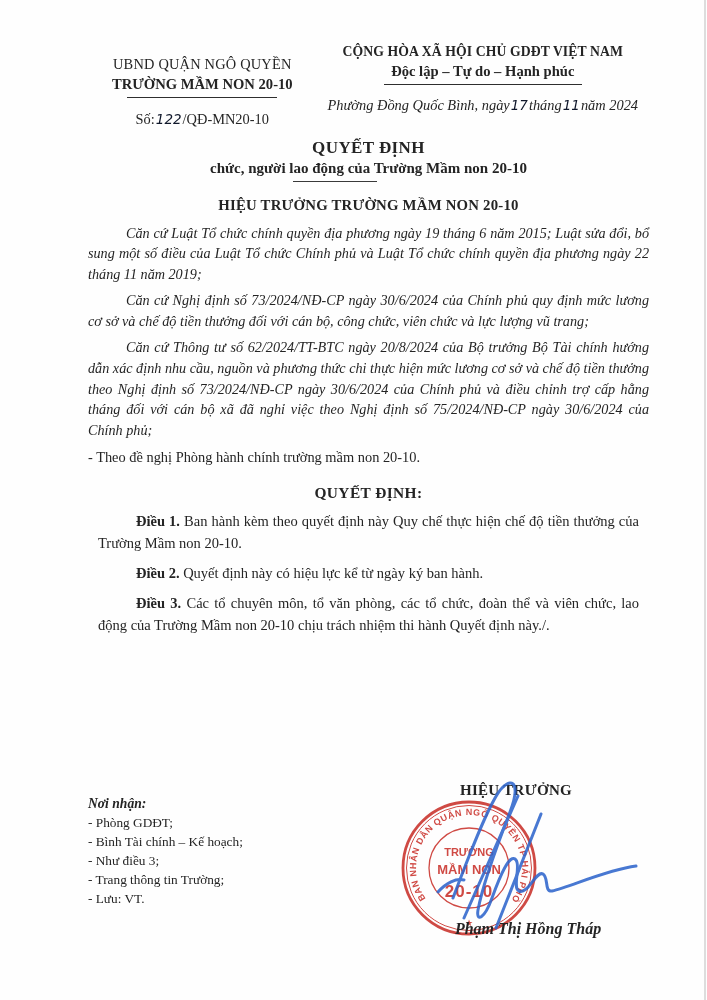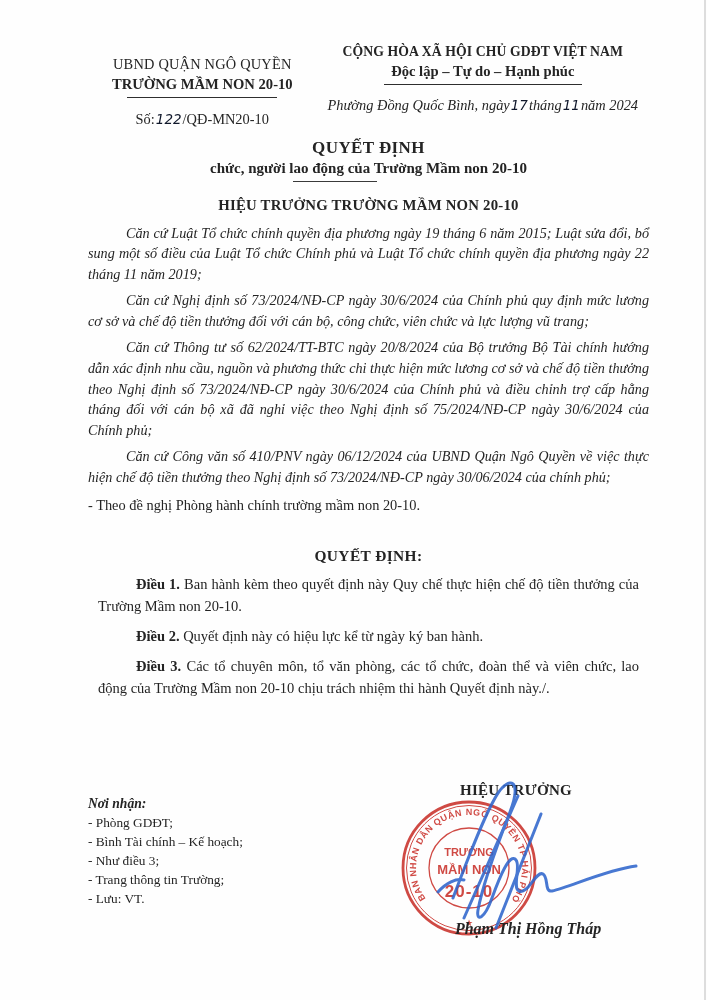--- a/index.html
+++ b/index.html
@@ -26,21 +26,21 @@
   
   .title-block{text-align:center;margin-top:10px;}
   .doc-title{font-size:17px;font-weight:bold;letter-spacing:.4px;}
   .doc-sub{font-size:15px;font-weight:bold;line-height:21.5px;margin-top:4px;}
   .u-sub{width:84px;margin:1px auto 0;transform:translateX(-34px);border-top:1.4px solid #3a3a3a;height:0;}
   .issuer{font-size:14.8px;font-weight:bold;text-align:center;margin-top:15px;letter-spacing:.2px;}
   
   .recitals{margin-top:9px;}
   .recital{font-style:italic;font-size:14.2px;line-height:20.6px;text-align:justify;text-indent:38px;margin:6px 0;}
   .proposal{font-size:14.4px;line-height:20.6px;margin:7px 0 0;}
-  .decide-head{font-size:15.4px;font-weight:bold;text-align:center;letter-spacing:.4px;margin:32px 0 6px;}
+  .decide-head{font-size:15.4px;font-weight:bold;text-align:center;letter-spacing:.4px;margin:16px 0 6px;}
   .article{font-size:14.5px;line-height:22px;text-align:justify;text-indent:38px;margin:8px 10px;}
   .article b{font-weight:bold;}
   
   .recipients{position:absolute;left:88px;top:794px;font-size:13.4px;line-height:19px;}
   .recip-label{font-weight:bold;font-style:italic;font-size:13.6px;}
   .recip-item{font-size:13.3px;}
   .sig-title{position:absolute;left:406px;top:782px;width:220px;text-align:center;font-size:15px;font-weight:bold;letter-spacing:.3px;}
   .sig-name{position:absolute;left:408px;top:920px;width:240px;text-align:center;font-size:16px;font-weight:bold;font-style:italic;}
   .stamp{position:absolute;left:394px;top:793px;width:150px;height:150px;opacity:.92;}
   .signature{position:absolute;left:398px;top:770px;width:250px;height:175px;opacity:.88;}
@@ -71,21 +71,20 @@
       <div class="doc-sub" style="margin-top:0;">chức, người lao động của Trường Mầm non 20-10</div>
       <div class="u-sub"></div>
     </div>
 
     <div class="issuer">HIỆU TRƯỞNG TRƯỜNG MẦM NON 20-10</div>
 
     <div class="recitals">
       <p class="recital">Căn cứ Luật Tổ chức chính quyền địa phương ngày 19 tháng 6 năm 2015; Luật sửa đổi, bổ sung một số điều của Luật Tổ chức Chính phủ và Luật Tổ chức chính quyền địa phương ngày 22 tháng 11 năm 2019;</p>
       <p class="recital">Căn cứ Nghị định số 73/2024/NĐ-CP ngày 30/6/2024 của Chính phủ quy định mức lương cơ sở và chế độ tiền thưởng đối với cán bộ, công chức, viên chức và lực lượng vũ trang;</p>
       <p class="recital">Căn cứ Thông tư số 62/2024/TT-BTC ngày 20/8/2024 của Bộ trưởng Bộ Tài chính hướng dẫn xác định nhu cầu, nguồn và phương thức chi thực hiện mức lương cơ sở và chế độ tiền thưởng theo Nghị định số 73/2024/NĐ-CP ngày 30/6/2024 của Chính phủ và điều chỉnh trợ cấp hằng tháng đối với cán bộ xã đã nghỉ việc theo Nghị định số 75/2024/NĐ-CP ngày 30/6/2024 của Chính phủ;</p>
-      <p class="recital">Căn cứ Công văn số 410/PNV ngày 06/12/2024 của UBND Quận Ngô Quyền về việc thực hiện chế độ tiền thưởng theo Nghị định số 73/2024/NĐ-CP ngày 30/06/2024 của chính phủ;</p>
       <p class="proposal">- Theo đề nghị Phòng hành chính trường mầm non 20-10.</p>
     </div>
 
     <div class="decide-head">QUYẾT ĐỊNH:</div>
 
     <div>
       <p class="article"><b>Điều 1.</b><span> Ban hành kèm theo quyết định này Quy chế thực hiện chế độ tiền thưởng của Trường Mầm non 20-10.</span></p>
       <p class="article"><b>Điều 2.</b><span> Quyết định này có hiệu lực kể từ ngày ký ban hành.</span></p>
       <p class="article"><b>Điều 3.</b><span> Các tổ chuyên môn, tổ văn phòng, các tổ chức, đoàn thể và viên chức, lao động của Trường Mầm non 20-10 chịu trách nhiệm thi hành Quyết định này./.</span></p>
     </div>

